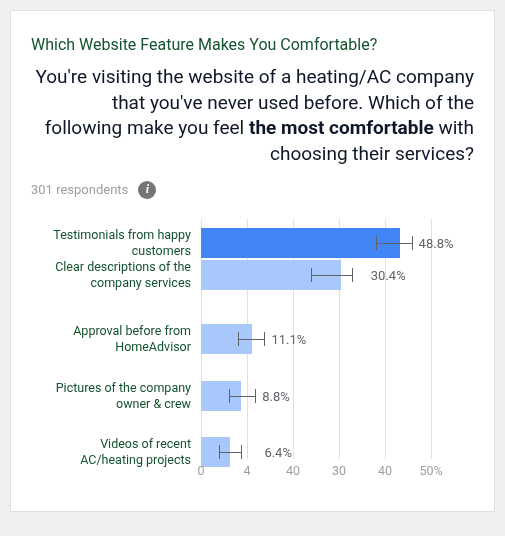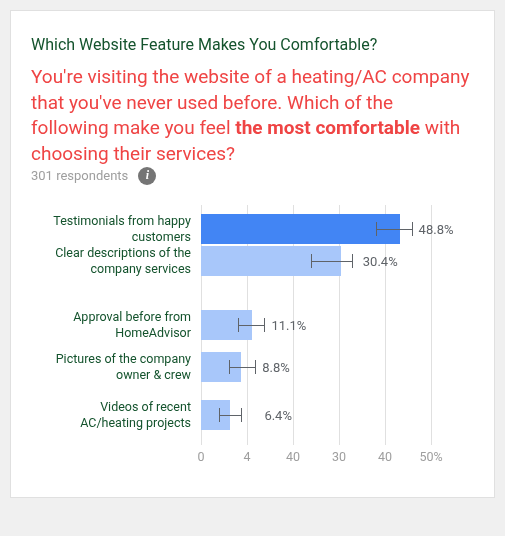--- a/index.html
+++ b/index.html
@@ -16,22 +16,24 @@
     color: #202124;
   }
   .overline {
     font-size: 16px;
     color: #14532d;
     margin-bottom: 10px;
   }
   .title {
     font-size: 19px;
     line-height: 1.35;
-    color: #ef4444;
+    color: #0f172a;
     font-weight: 400;
+    margin-bottom: 14px;
+    text-align: right;
   }
   .title strong { font-weight: 700; }
   .meta {
     display: flex;
     align-items: center;
     color: #9e9e9e;
     font-size: 13px;
     margin-bottom: 20px;
   }
   .info-icon {
@@ -184,43 +186,43 @@
             <div class="val-label" style="left: 217.6px; margin-left: 0px;">48.8%</div>
           </div>
           <div class="row" style="top: 38px;">
             <div class="row-label">Clear descriptions of the company services</div>
             <div class="bar secondary" style="width: 139.84px;"></div>
             <div class="err" style="left: 110.4px; width: 41.4px;">
               <div class="err-main"></div>
               <div class="err-cap-l"></div>
               <div class="err-cap-r"></div>
             </div>
-            <div class="val-label" style="left: 157.8px; margin-left: 4px; text-align: right;">30.4%</div>
+            <div class="val-label" style="left: 157.8px; margin-left: 12px; text-align: right;">30.4%</div>
           </div>
           <div class="row" style="top: 102px;">
             <div class="row-label">Approval before from HomeAdvisor</div>
             <div class="bar secondary" style="width: 51.06px;"></div>
             <div class="err" style="left: 36.8px; width: 27.6px;">
               <div class="err-main"></div>
               <div class="err-cap-l"></div>
               <div class="err-cap-r"></div>
             </div>
             <div class="val-label" style="left: 70.4px; margin-left: 0px;">11.1%</div>
           </div>
-          <div class="row" style="top: 144px;">
+          <div class="row" style="top: 159px;">
             <div class="row-label">Pictures of the company owner &amp; crew</div>
             <div class="bar secondary" style="width: 40.48px;"></div>
             <div class="err" style="left: 27.6px; width: 27.6px;">
               <div class="err-main"></div>
               <div class="err-cap-l"></div>
               <div class="err-cap-r"></div>
             </div>
             <div class="val-label" style="left: 61.2px; margin-left: 0px;">8.8%</div>
           </div>
-          <div class="row" style="top: 192px;">
+          <div class="row" style="top: 215px;">
             <div class="row-label">Videos of recent AC/heating projects</div>
             <div class="bar secondary" style="width: 29.44px;"></div>
             <div class="err" style="left: 18.4px; width: 23px;">
               <div class="err-main"></div>
               <div class="err-cap-l"></div>
               <div class="err-cap-r"></div>
             </div>
             <div class="val-label" style="left: 47.4px; margin-left: 16px;">6.4%</div>
           </div>
         </div>

